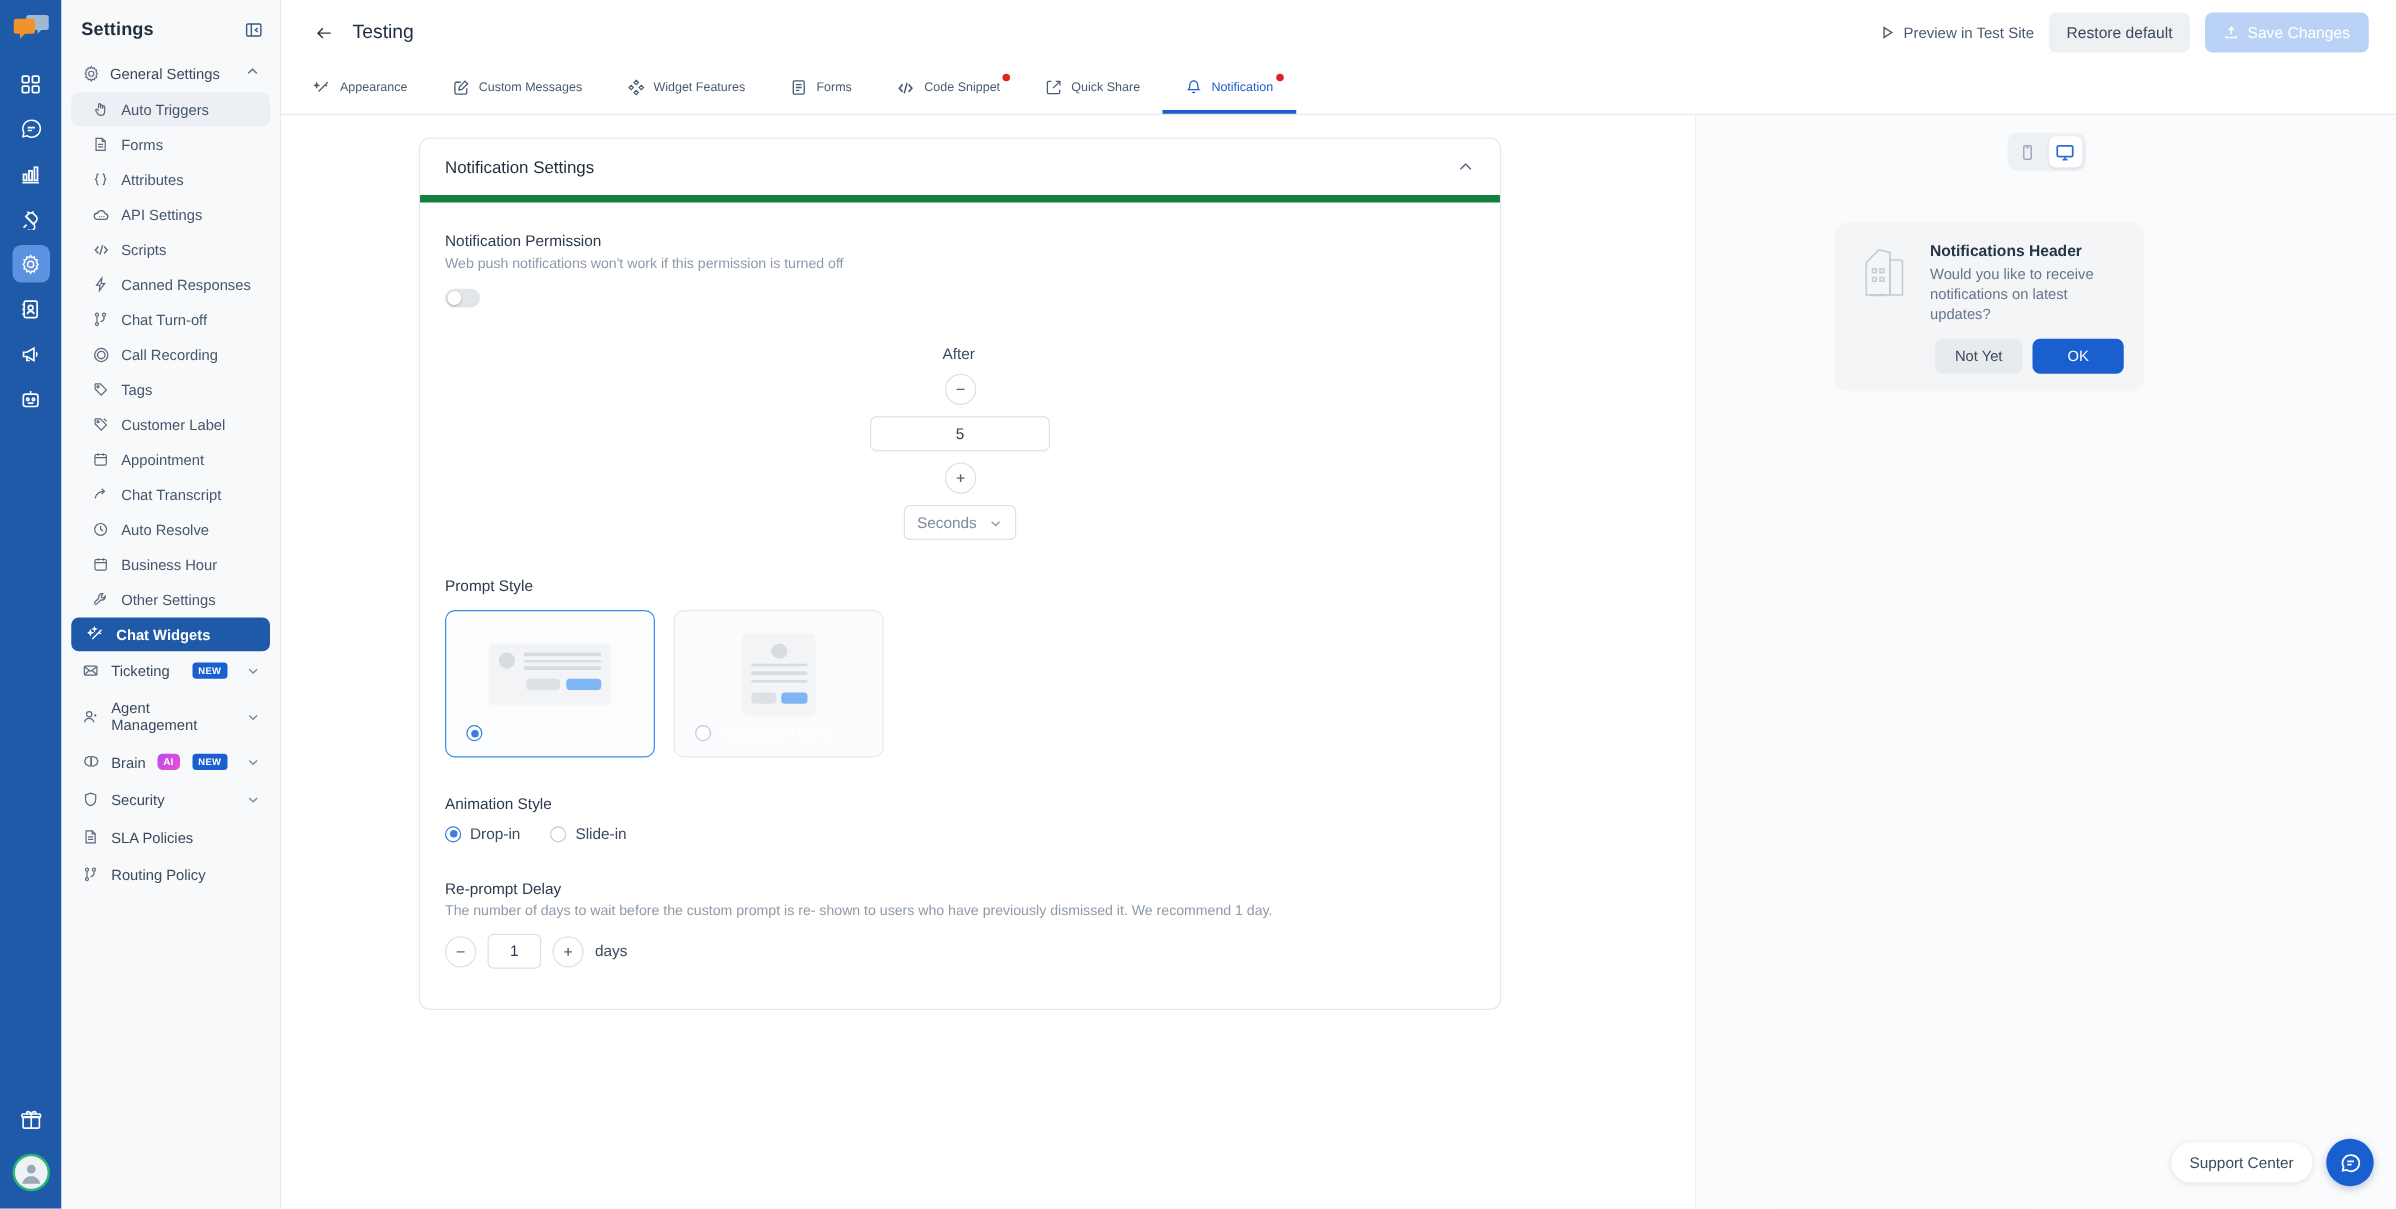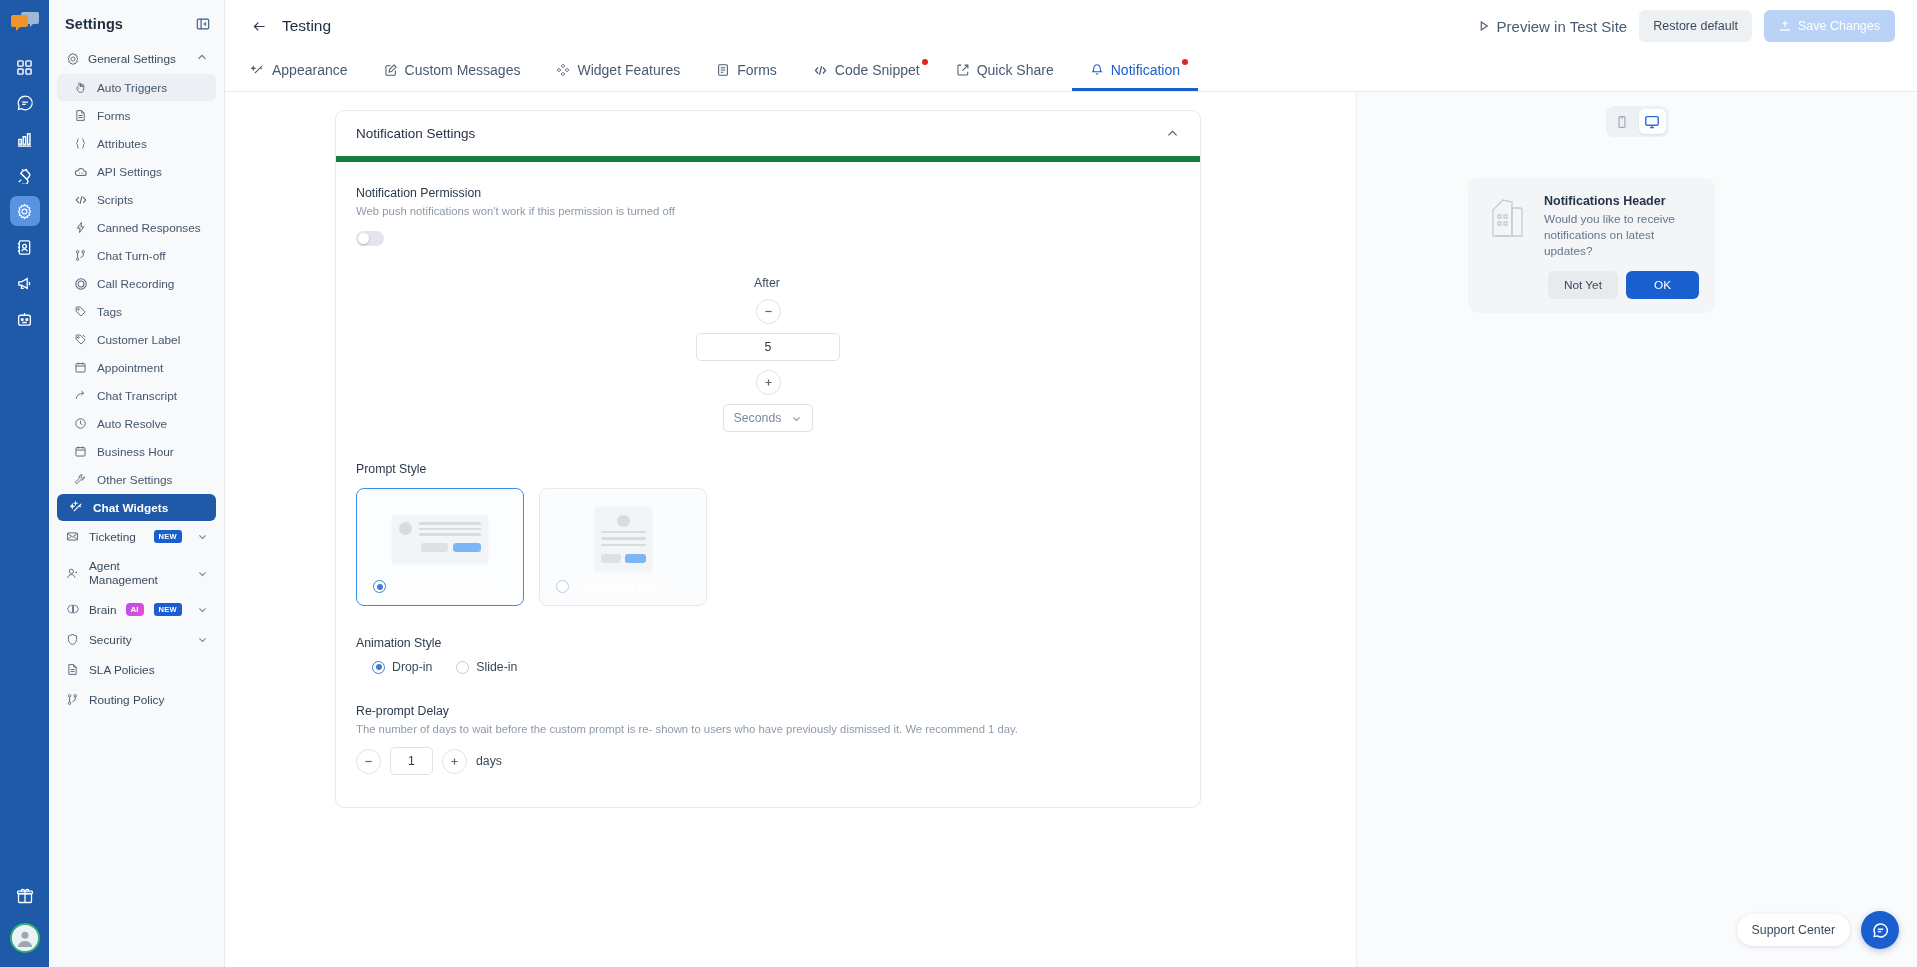--- a/index.html
+++ b/index.html
@@ -90,39 +90,39 @@
 
   
   .main { flex: 1; height: 967px; display: flex; flex-direction: column; background:#fff; min-width:0;}
   .topbar {
     height: 52px; flex:0 0 52px; display: flex; align-items: center;
     padding: 0 22px 0 26px; gap: 14px;
   }
   .back-arrow { color:#2b3a4d; display:flex; cursor:pointer;}
   .page-title { font-size: 15.5px; color:#1f2d3d; font-weight:500;}
   .topbar-right { margin-left:auto; display:flex; align-items:center; gap:12px;}
-  .preview-link { display:flex;align-items:center;gap:7px;color:#4a5b70;font-size:15px;cursor:pointer;}
+  .preview-link { display:flex;align-items:center;gap:7px;color:#4a5b70;font-size:12px;cursor:pointer;}
   .btn-restore {
     background:#eef1f4;color:#3a4a5c;font-size:12.5px;border:none;
     padding:9px 14px;border-radius:6px;cursor:pointer;font-family:inherit;
   }
   .btn-save {
     background:#b9d2f5;color:#ffffff;font-size:12.5px;border:none;
     padding:9px 15px;border-radius:6px;cursor:not-allowed;font-family:inherit;
     display:flex;align-items:center;gap:7px;
   }
 
   .tabbar {
     height: 40px; flex:0 0 40px; display:flex; align-items:stretch;
     padding: 0 22px 0 26px; gap: 0;
     border-bottom: 1px solid #e6eaef; background:#fff;
   }
   .tab {
     display:flex;align-items:center;gap:7px;padding:0 18px;
-    font-size:14px;color:#4a5b70;cursor:pointer;position:relative;
+    font-size:10px;color:#4a5b70;cursor:pointer;position:relative;
     border-bottom:3px solid transparent;
   }
   .tab:first-child{padding-left:0;}
   .tab.active{color:#1a5fd0;border-bottom-color:#1a5fd0;font-weight:500;}
   .tab .dot-red{
     width:6px;height:6px;border-radius:50%;background:#e02424;
     position:absolute;top:7px;right:10px;
   }
 
   .content-area { flex:1; display:flex; min-height:0; background:#ffffff; }
@@ -206,21 +206,21 @@
   }
   .card-foot .lab{font-size:11.5px;color:#ffffff;white-space:nowrap;}
 
   .radio{
     width:13px;height:13px;border-radius:50%;border:1.5px solid #c3ccd6;background:#fff;
     display:flex;align-items:center;justify-content:center;flex:0 0 13px;cursor:pointer;
   }
   .radio.on{border-color:#3b7de0;}
   .radio.on::after{content:"";width:6px;height:6px;border-radius:50%;background:#3b7de0;}
 
-  .radio-row{display:flex;align-items:center;gap:8px;margin-top:10px;margin-left:16px;}
+  .radio-row{display:flex;align-items:center;gap:8px;margin-top:10px;}
   .radio-opt{display:flex;align-items:center;gap:7px;margin-right:16px;cursor:pointer;}
   .radio-opt span{font-size:12.3px;color:#3a4a5c;}
 
   .days-row{display:flex;align-items:center;gap:9px;margin-top:12px;}
   .days-input{
     width:43px;height:28px;border:1px solid #dde2e8;border-radius:5px;
     text-align:center;font-size:12.3px;color:#2b3a4d;font-family:inherit;outline:none;background:#fff;
   }
   .days-lbl{font-size:12.3px;color:#3a4a5c;}
 

